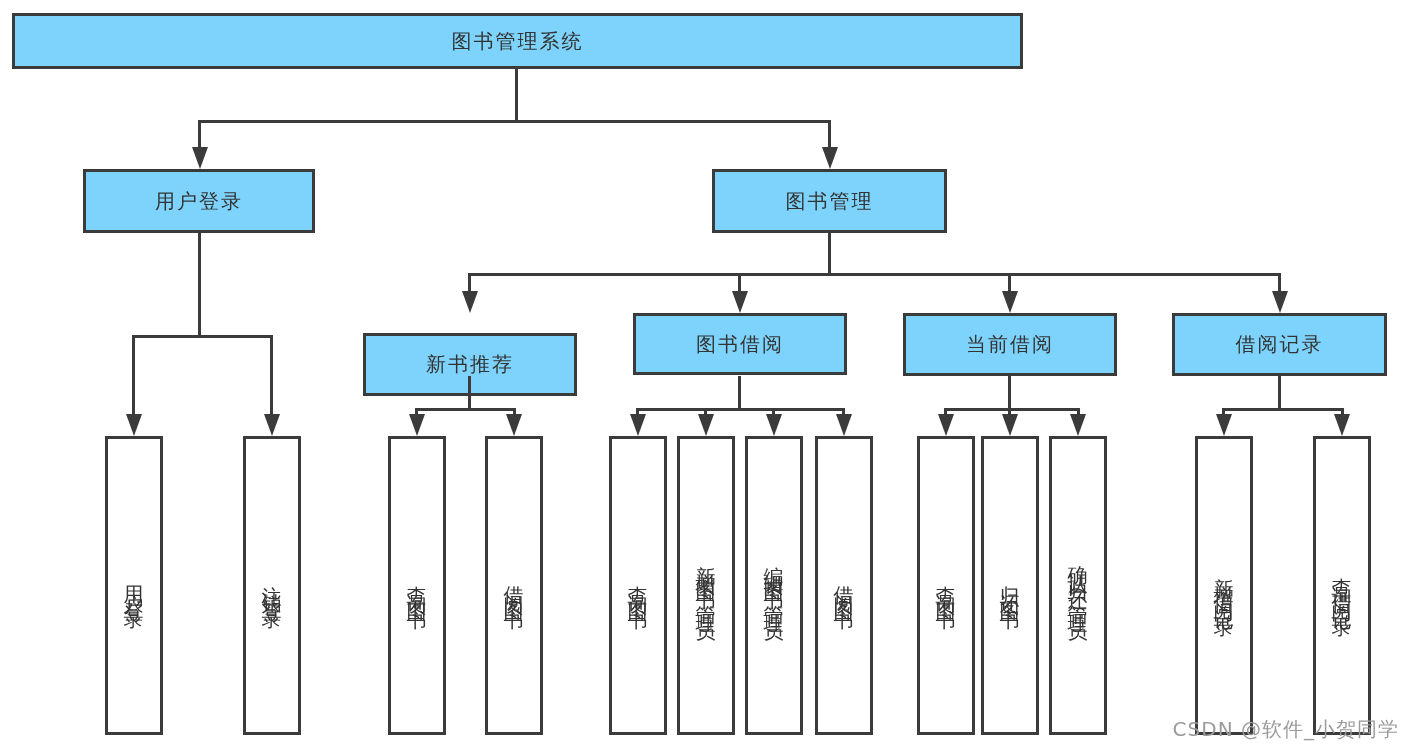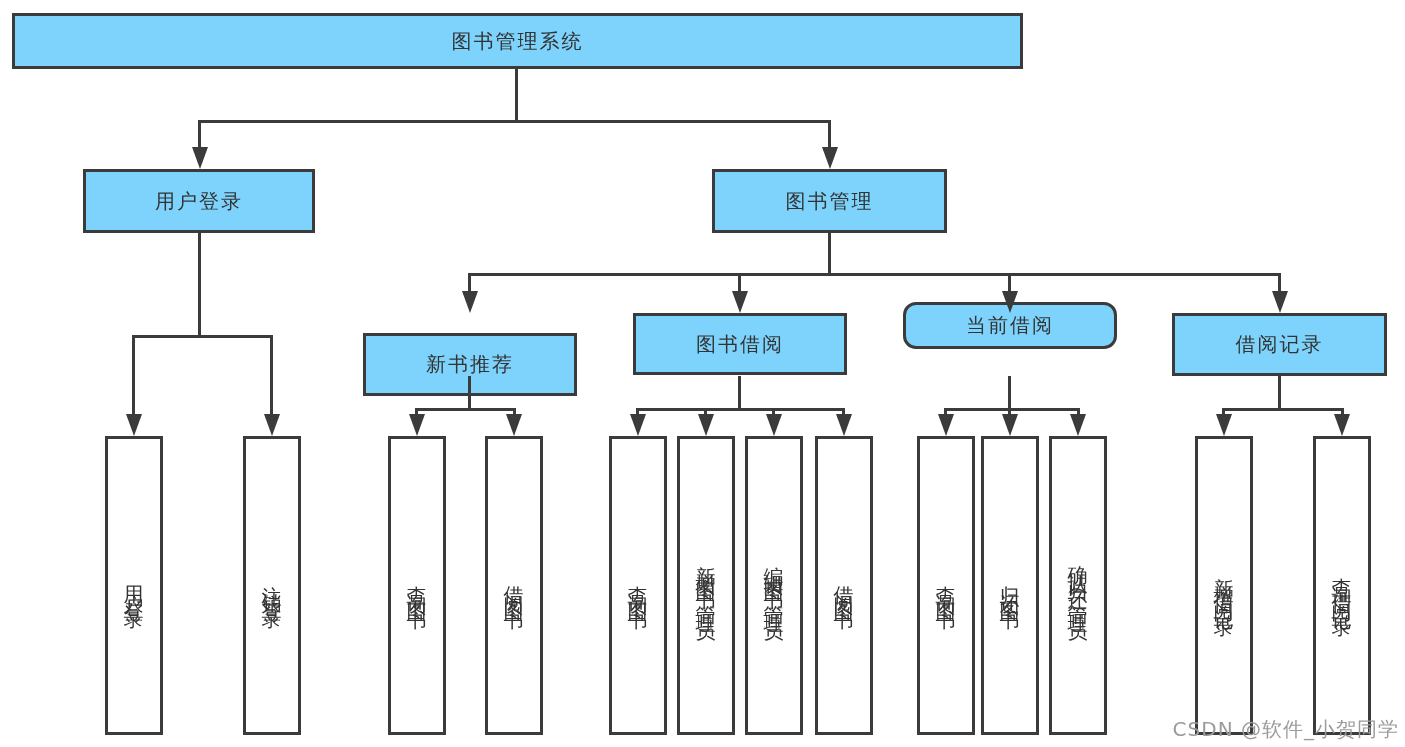--- a/index.html
+++ b/index.html
@@ -70,21 +70,21 @@
   </div>
 
   <div class="box" style="left:363px; top:313px; width:214px; height:63px;margin-top:20px;">
     <span>新书推荐</span>
   </div>
 
   <div class="box" style="left:633px; top:313px; width:214px; height:62px;">
     <span>图书借阅</span>
   </div>
 
-  <div class="box" style="left:903px; top:302px; width:214px; height:47px;border-radius:13px;">
+  <div class="box" style="left:903px; top:313px; width:214px; height:63px;">
     <span>当前借阅</span>
   </div>
 
   <div class="box" style="left:1172px; top:313px; width:215px; height:63px;">
     <span>借阅记录</span>
   </div>
 
   <div class="leaf" style="left:105px;">
     <span>用户登录</span>
   </div>

